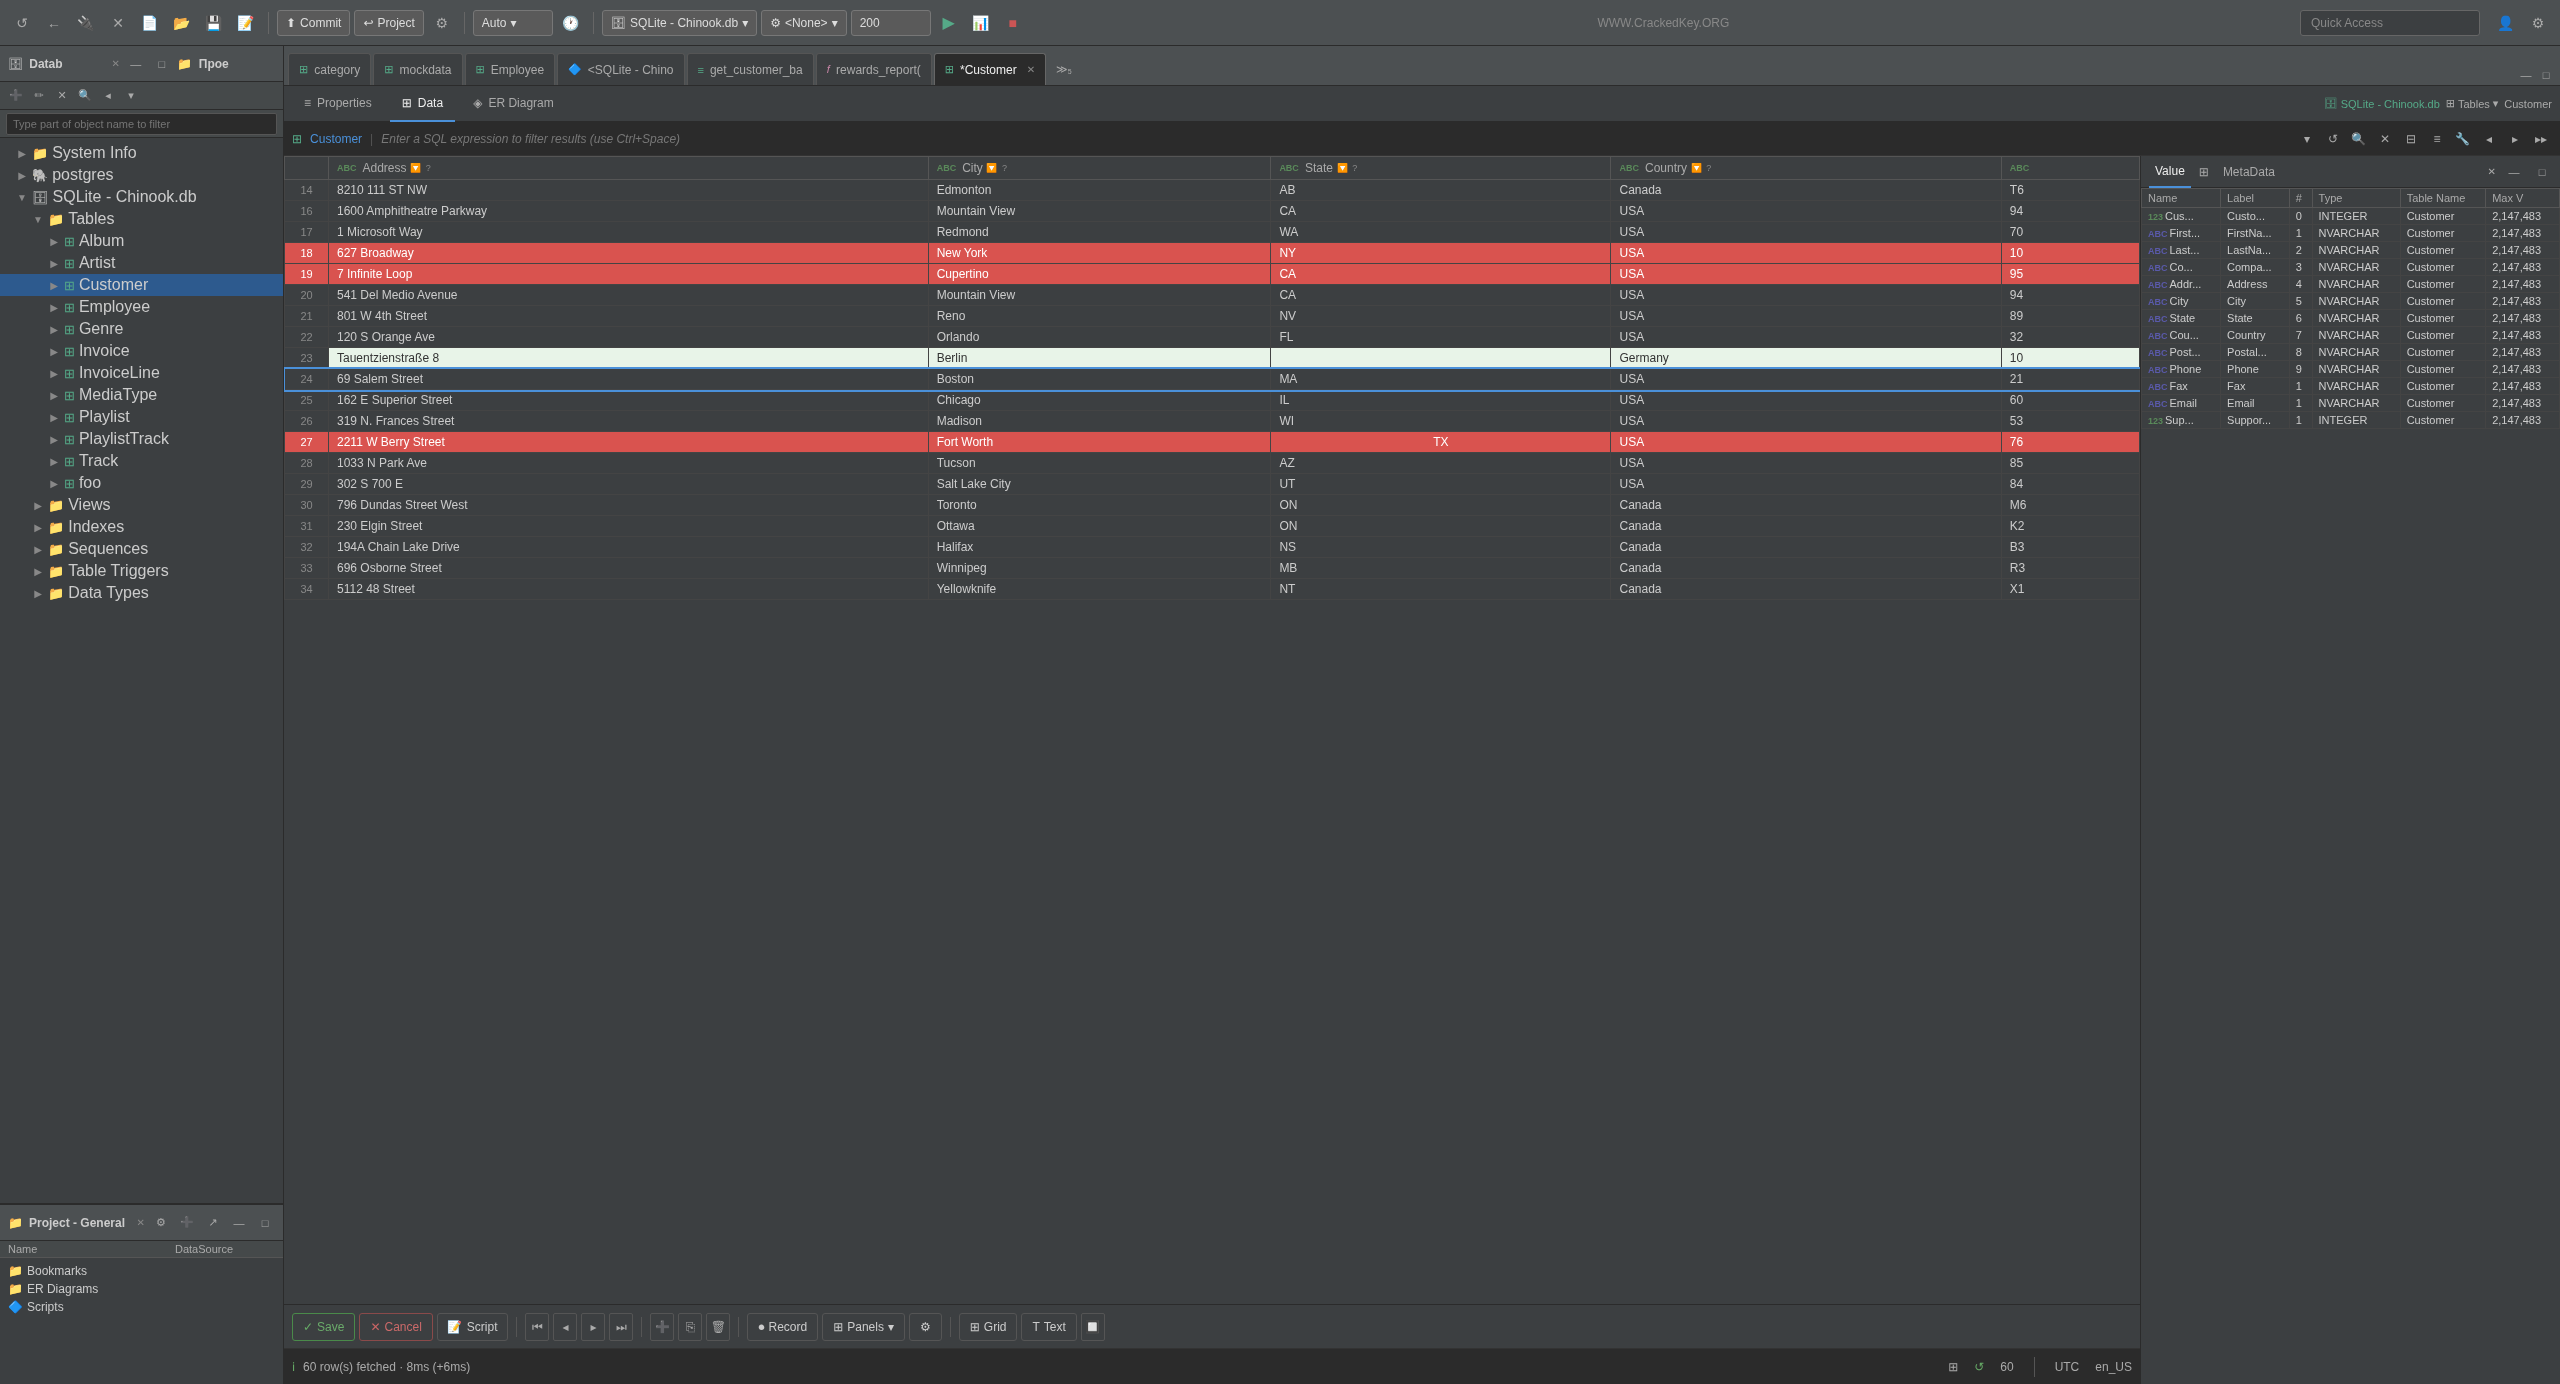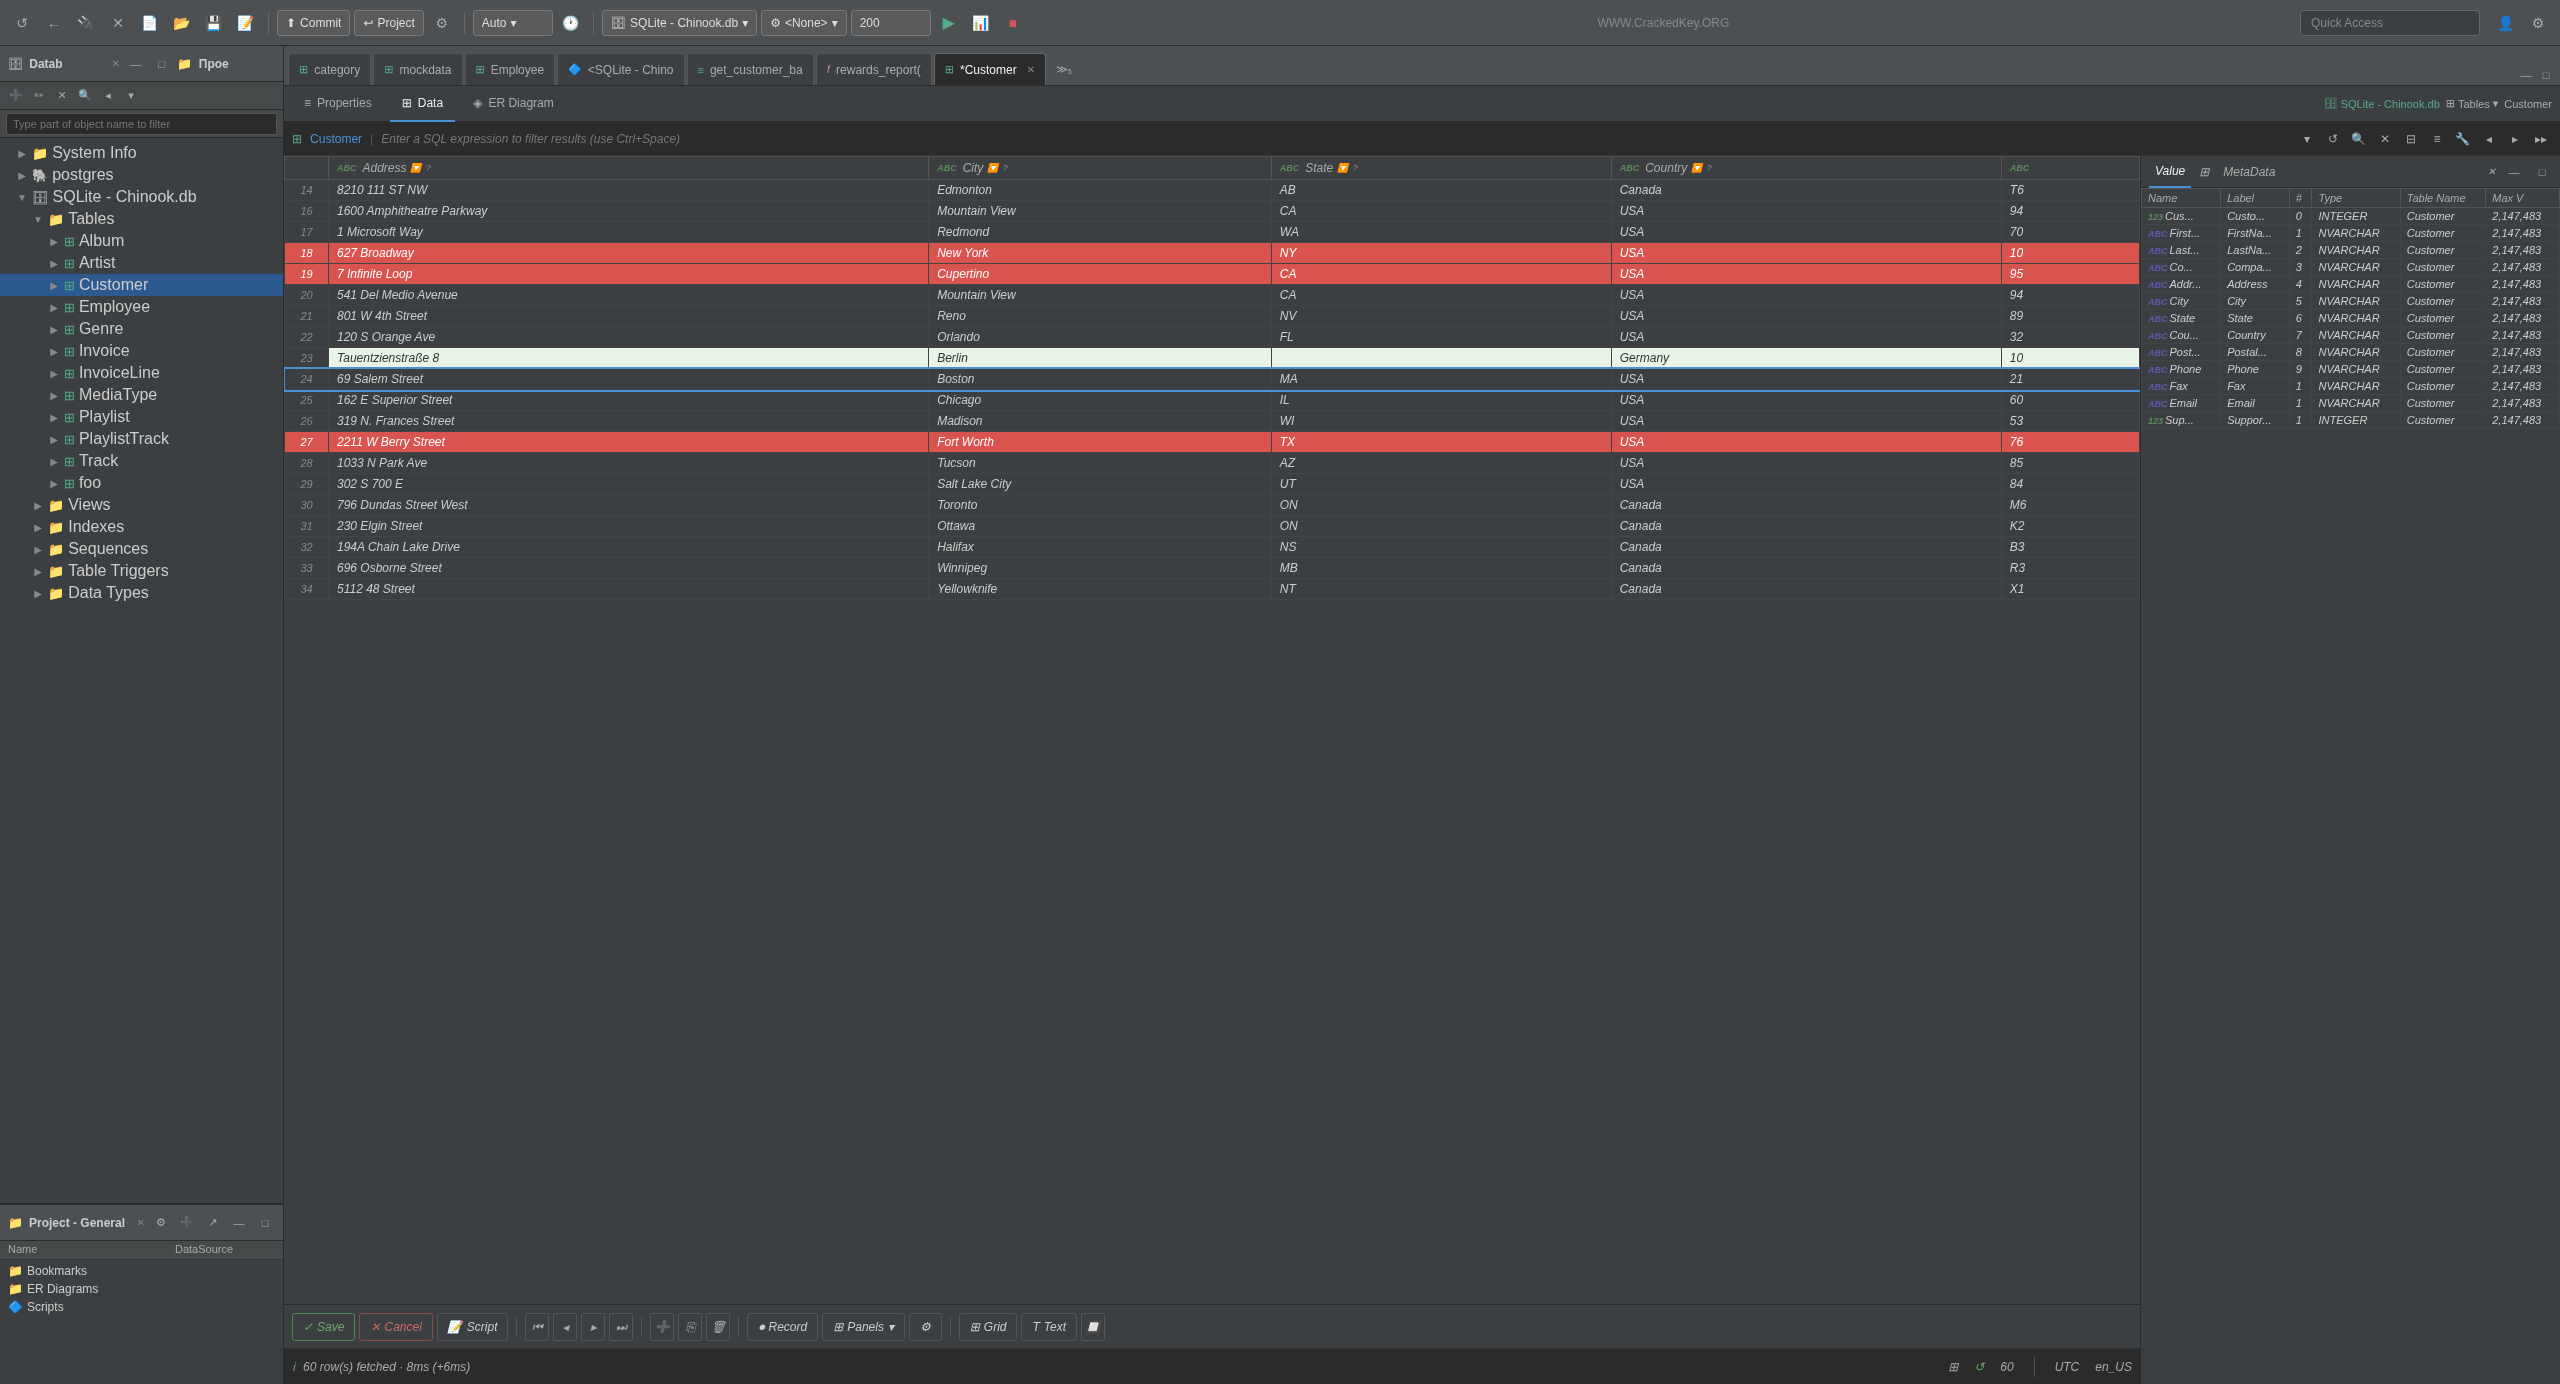--- a/index.html
+++ b/index.html
@@ -63,21 +63,21 @@
     .ed-tab.active { color: #eee; border-bottom-color: #4a90d9; }
 
     
     .breadcrumb-bar { display: flex; align-items: center; background: #2b2b2b; height: 34px; padding: 0 8px; border-bottom: 1px solid #333; gap: 8px; }
     .breadcrumb-label { font-size: 12px; color: #4a90d9; font-weight: 500; }
     .breadcrumb-filter { flex: 1; font-size: 12px; color: #777; font-style: italic; }
     .breadcrumb-controls { display: flex; align-items: center; gap: 4px; }
     .bc-icon { width: 22px; height: 22px; display: flex; align-items: center; justify-content: center; cursor: pointer; color: #aaa; font-size: 12px; border-radius: 2px; }
 
     
-    .data-area { display: flex; flex: 1; overflow: hidden; font-style: italic; }
+    .data-area { display: flex; flex: 1; overflow: hidden; }
 
     
     .data-table-container { flex: 1; display: flex; flex-direction: column; overflow: hidden; }
     .data-table-wrapper { flex: 1; overflow: auto; }
     .data-table { width: 100%; border-collapse: collapse; font-size: 12px; }
     .data-table th { background: #3c3f41; border: 1px solid #555; padding: 4px 8px; text-align: left; color: #aaa; font-weight: normal; white-space: nowrap; position: sticky; top: 0; z-index: 2; }
     .data-table th .col-header { display: flex; align-items: center; gap: 4px; }
     .data-table th .col-type { font-size: 9px; color: #5a8a5a; font-weight: bold; margin-right: 2px; }
     .data-table th .filter-icon { font-size: 9px; color: #888; cursor: pointer; }
     .data-table td { border: 1px solid #444; padding: 3px 8px; white-space: nowrap; max-width: 200px; overflow: hidden; text-overflow: ellipsis; }
@@ -586,21 +586,21 @@
     <td style="">319 N. Frances Street</td>
     <td style="">Madison</td>
     <td style="">WI</td>
     <td style="">USA</td>
     <td style="">53</td>
   </tr>
                 <tr class="row-selected">
     <td class="row-num" style="background:#c0392b; color:#fff;">27</td>
     <td style="background:#d9534f; color:#fff;">2211 W Berry Street</td>
     <td style="background:#d9534f; color:#fff;">Fort Worth</td>
-    <td style="background:#d9534f; color:#fff;">TX</td>
+    <td style="background:#d9534f; color:#fff;text-align:center;">TX</td>
     <td style="background:#d9534f; color:#fff;">USA</td>
     <td style="background:#d9534f; color:#fff;">76</td>
   </tr>
                 <tr>
     <td class="row-num" style="">28</td>
     <td style="">1033 N Park Ave</td>
     <td style="">Tucson</td>
     <td style="">AZ</td>
     <td style="">USA</td>
     <td style="">85</td>

